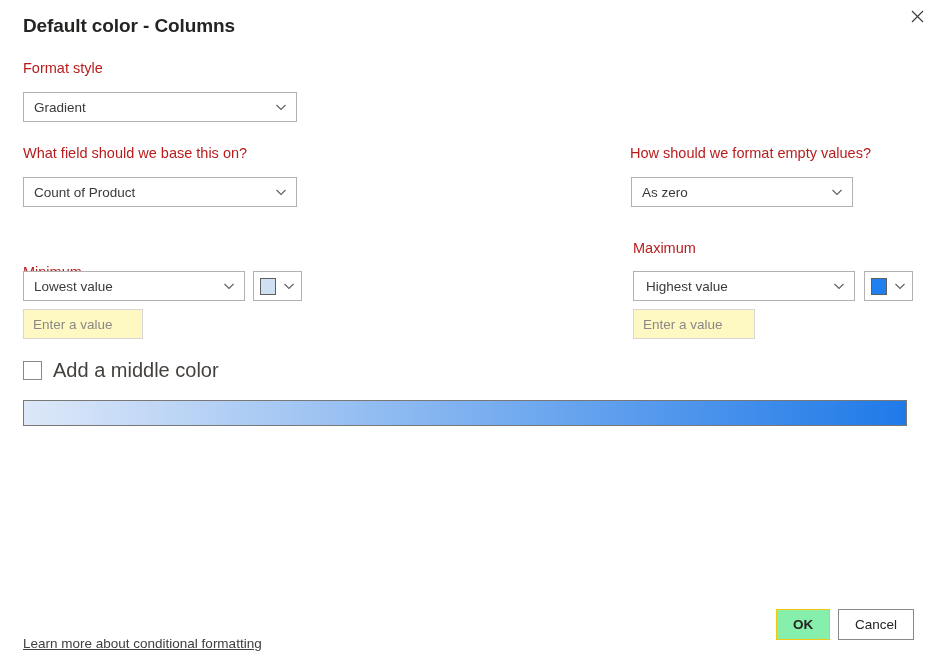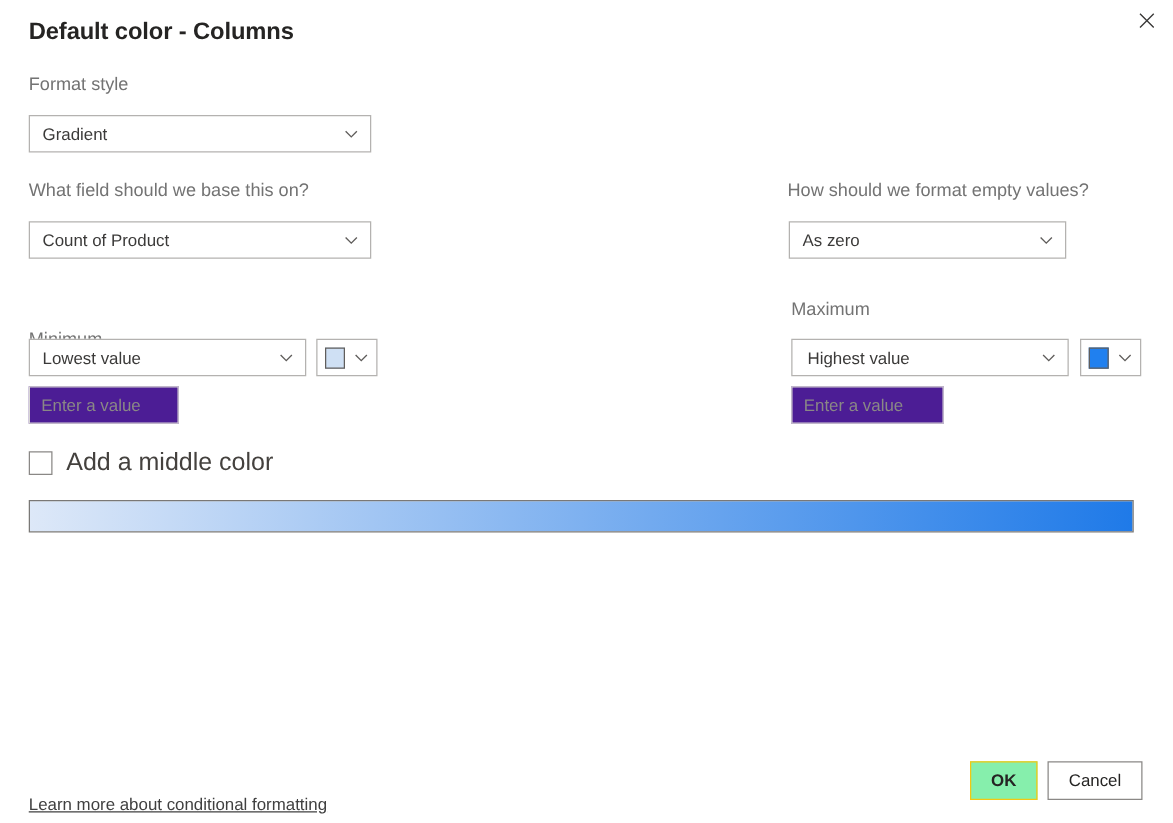--- a/index.html
+++ b/index.html
@@ -46,21 +46,21 @@
     font-size: 19px;
     font-weight: bold;
     color: #252423;
     letter-spacing: -0.1px;
   }
 
   
   .field-label {
     position: absolute;
     font-size: 14.5px;
-    color: #737373;
+    color: #b91c1c;
     white-space: nowrap;
   }
 
   
   .combo {
     position: absolute;
     box-sizing: border-box;
     border: 1px solid #b4b2b0;
     background: #ffffff;
     display: flex;
@@ -84,21 +84,21 @@
     margin-left: 6px;
   }
   .chev svg { display: block; }
 
   
   .value-input {
     position: absolute;
     box-sizing: border-box;
     height: 30px;
     border: 1px solid #d8d6d4;
-    background: #4c1d95;
+    background: #fef9c3;
     padding: 0 9px;
     font-family: "Liberation Sans", sans-serif;
     font-size: 13.5px;
     color: #8a8886;
     outline: none;
   }
   .value-input::placeholder {
     color: #8a8886;
     opacity: 1;
   }

